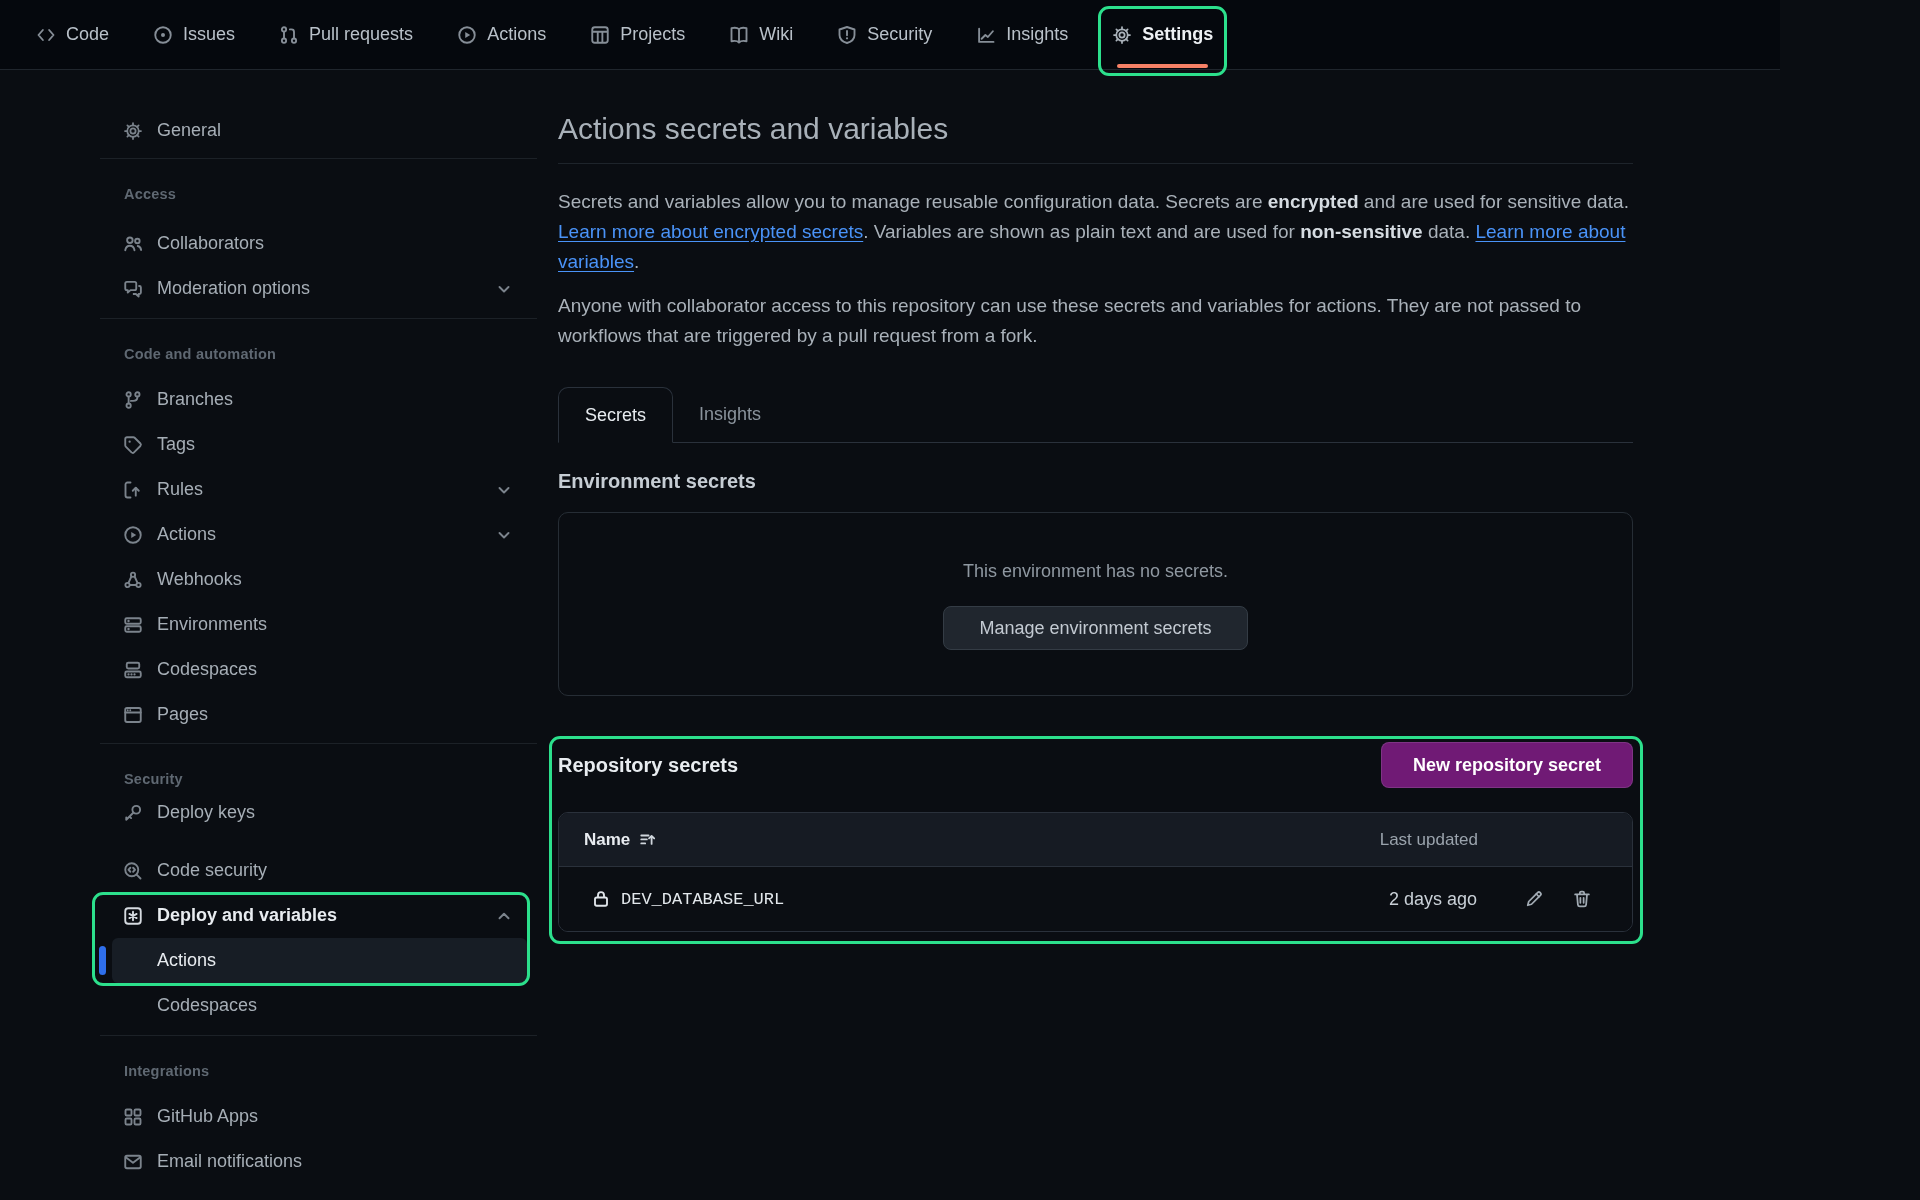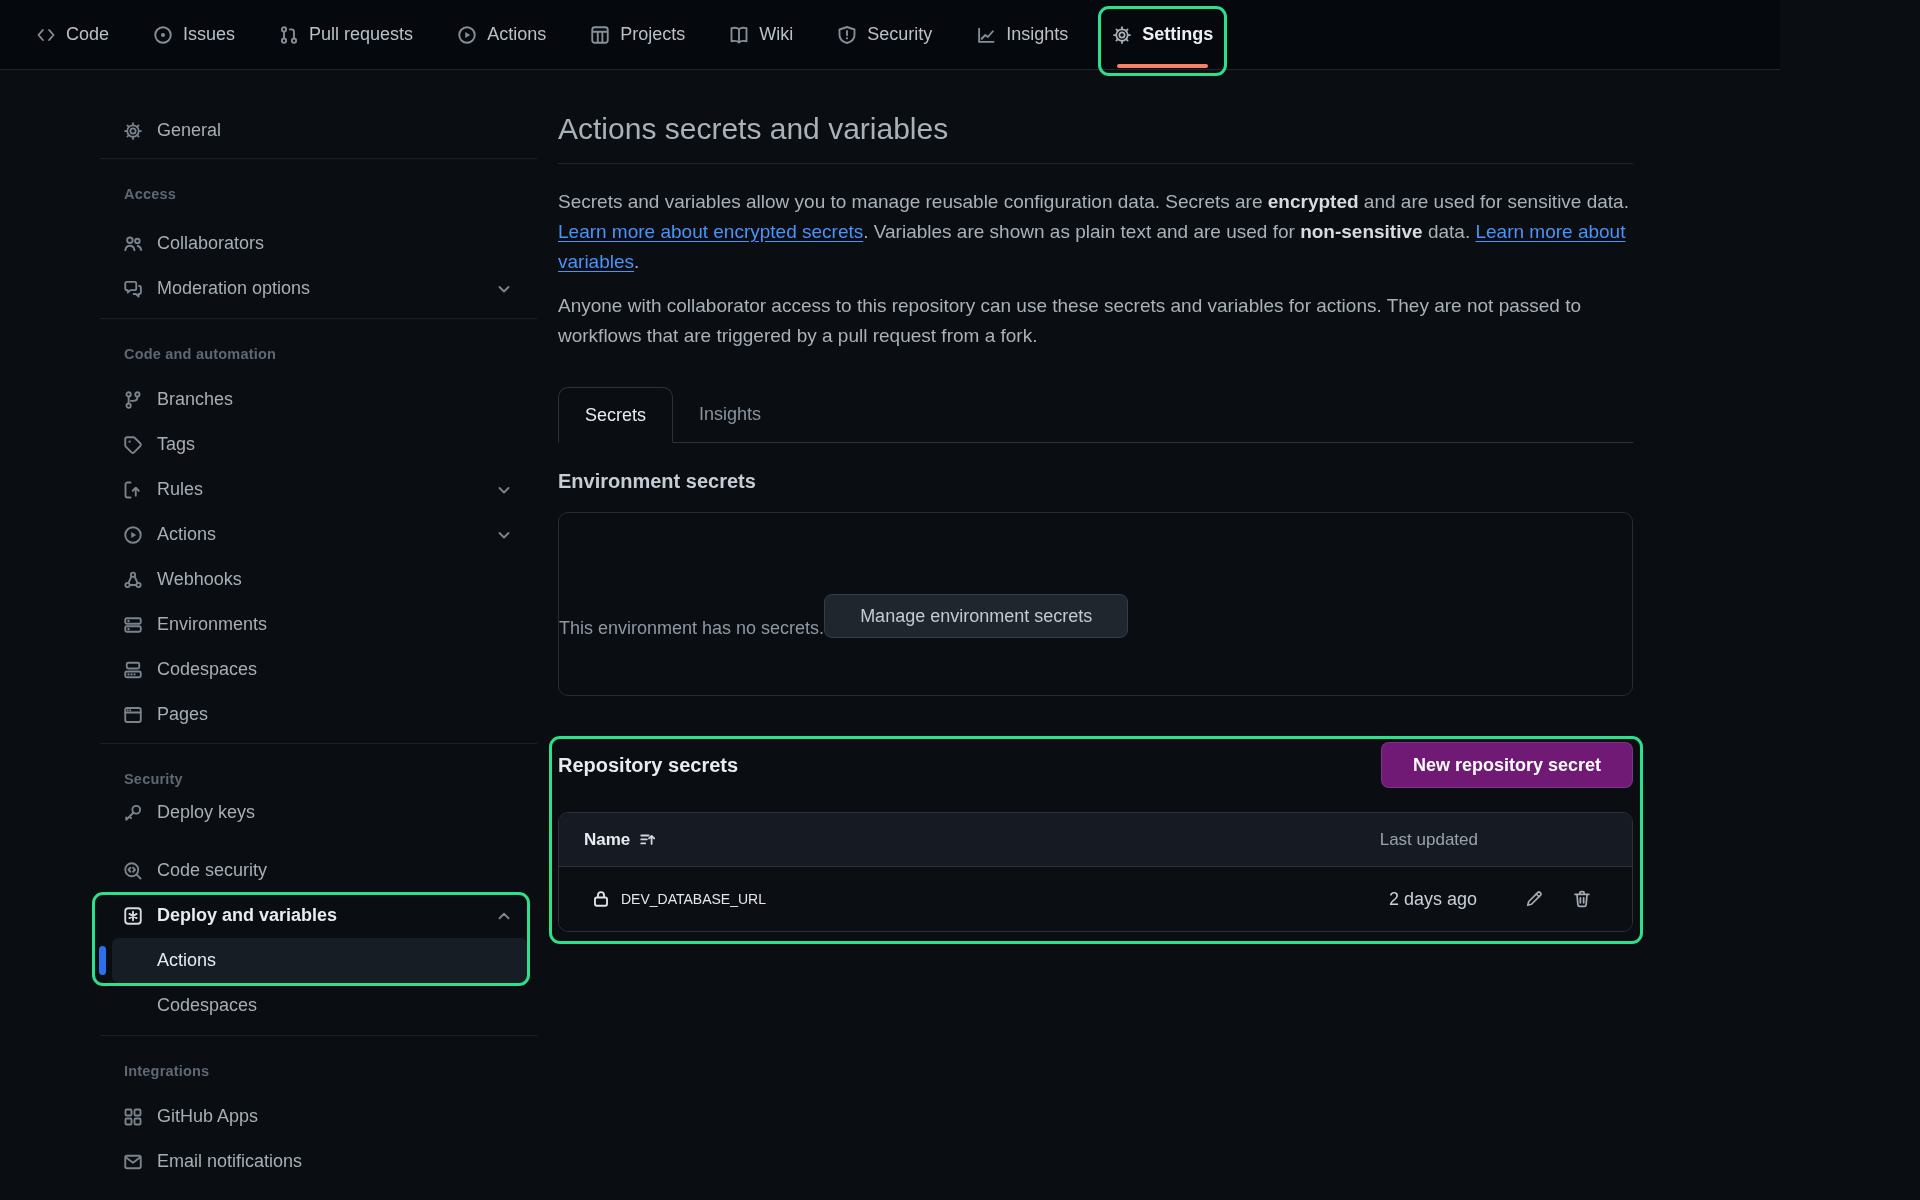--- a/index.html
+++ b/index.html
@@ -86,21 +86,21 @@
     color:#8a939c;cursor:pointer;
   }
   .tab.active{
     background:#0a0d12;border:1px solid #2a313b;border-bottom-color:#0a0d12;
     border-radius:10px 10px 0 0;margin-bottom:-1px;color:#e8ecf0;
   }
   .sect-head{font-size:20px;font-weight:700;color:#c6cdd4;line-height:22px}
   #env-head{margin-top:27px}
   #env-box{
     margin-top:20px;height:184px;border:1px solid #262d35;border-radius:10px;
-    display:flex;flex-direction:row;align-items:center;
+    display:flex;flex-direction:column;align-items:center;
   }
   #env-msg{margin-top:48px;font-size:18px;color:#8f98a1}
   #env-btn{
     margin-top:24px;height:44px;padding:0 35px;display:flex;align-items:center;
     background:#20262e;border:1px solid #343c45;border-radius:8px;
     font-size:18px;font-weight:400;color:#c3cad2;cursor:pointer;
   }
 
   #repo-wrap{position:relative;margin-top:46px}
   .repo-head{height:46px;display:flex;justify-content:space-between;align-items:center}
@@ -117,22 +117,22 @@
   }
   .th-name{display:flex;align-items:center;gap:9px;font-weight:700;color:#e8ecf0;cursor:pointer}
   .th-name svg{width:18px;height:18px;color:#cfd6dc}
   .th-updated{margin-left:auto;margin-right:114px;color:#9aa3ac}
   .trow{
     height:64px;display:flex;align-items:center;
     padding:0 40px 0 32px;background:#0b0e13;
   }
   .trow .lock{width:20px;height:20px;color:#dfe4e9}
   .t-name{
-    margin-left:10px;font-family:Liberation Sans, sans-serif;
-    font-size:14px;color:#e3e8ec;
+    margin-left:10px;font-family:Liberation Mono, monospace;
+    font-size:17px;color:#e3e8ec;
   }
   .t-updated{margin-left:auto;font-size:18px;color:#c9d0d7}
   .row-icon{width:20px;height:20px;color:#a2abb4;cursor:pointer}
   .t-edit{margin-left:47px}
   .t-trash{margin-left:28px}
 </style>
 </head>
 <body>
 
 <header id="topnav">

